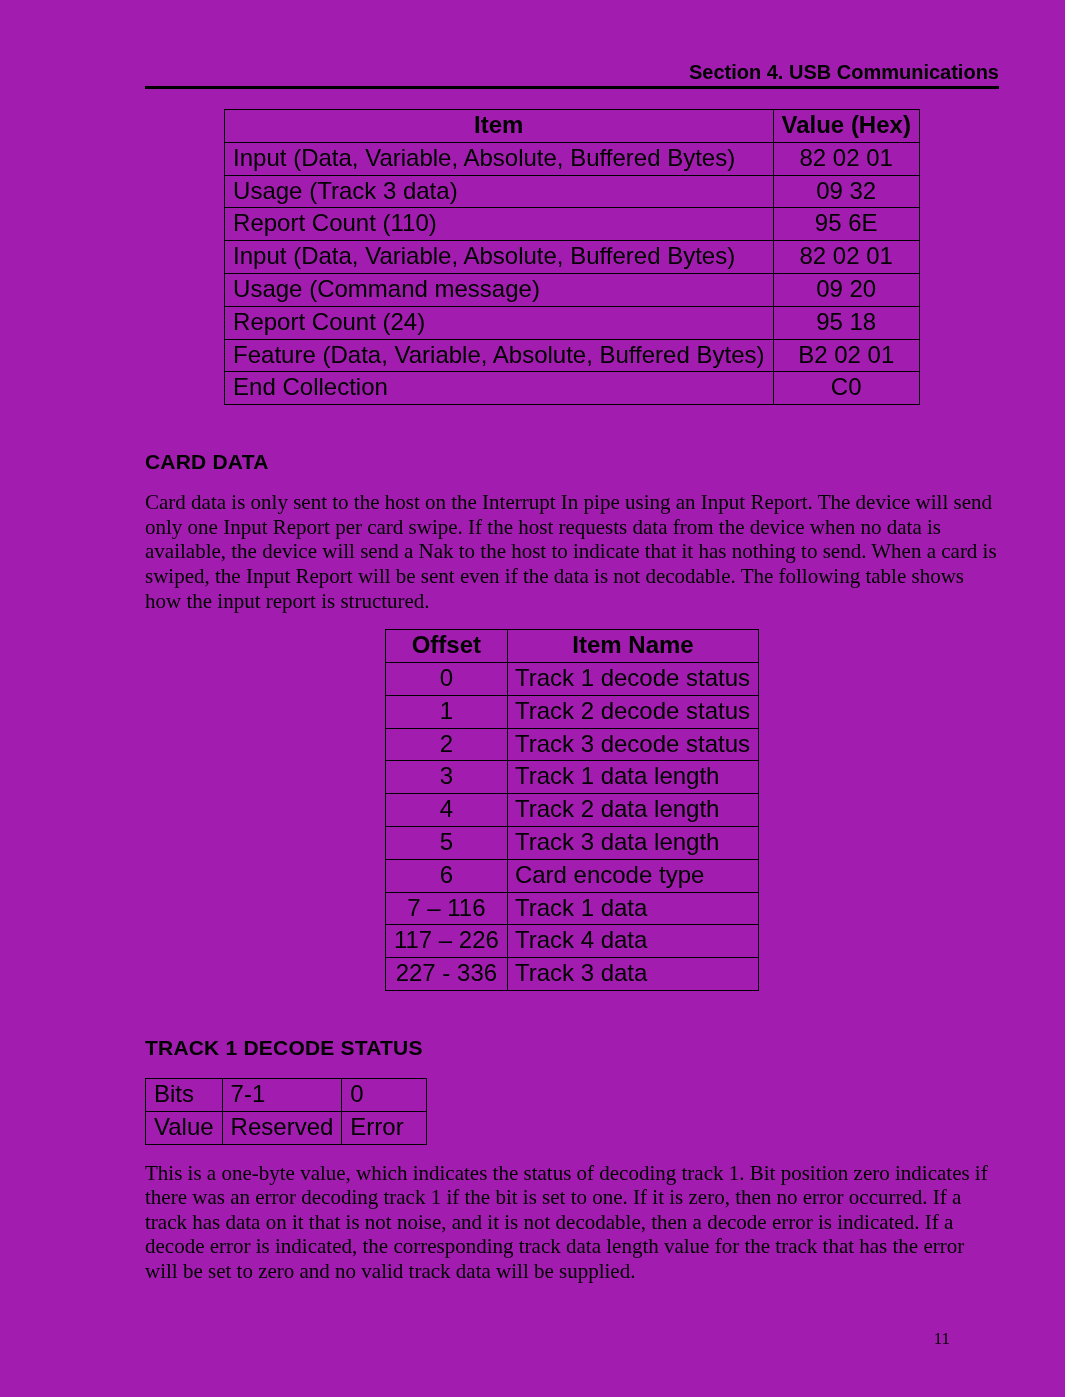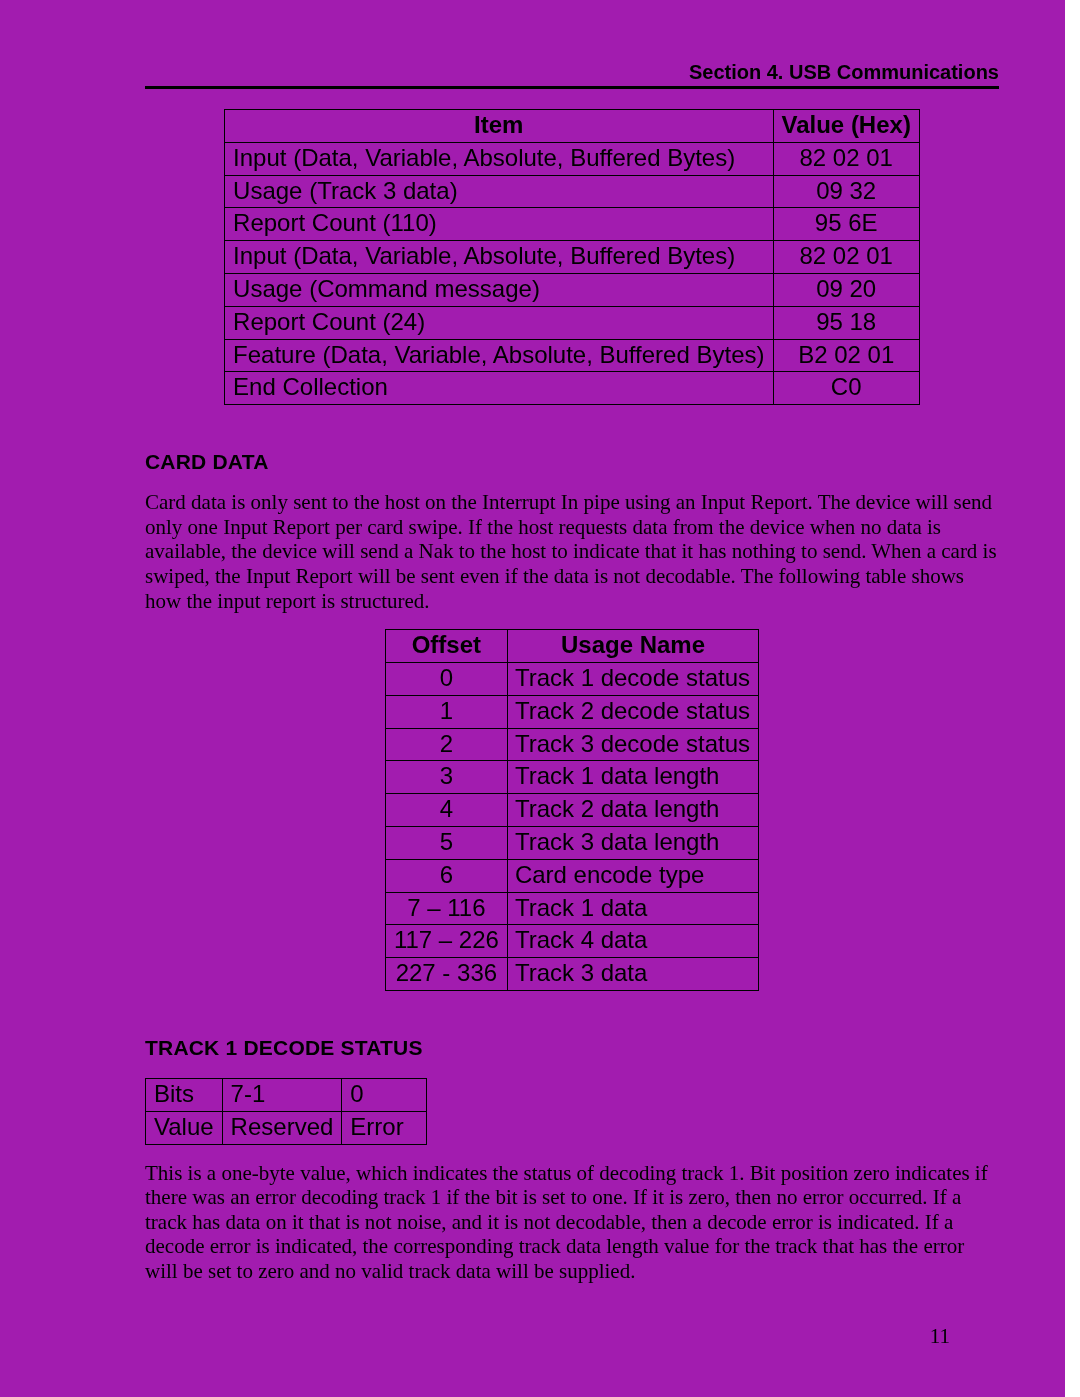--- a/index.html
+++ b/index.html
@@ -64,21 +64,21 @@
   .t3 { margin: 18px 0 16px 0; }
   .t3 td { text-align: left; padding: 1px 8px; }
   .t3 td.c1 { min-width: 54px; }
   .t3 td.c2 { min-width: 94px; }
   .t3 td.c3 { min-width: 68px; }
   .pagenum {
     position: absolute;
     right: 115px;
     bottom: 48px;
     font-family: "Times New Roman", Times, serif;
-    font-size: 21px;
+    font-size: 17px;
     text-align: center;
   }
 </style>
 </head>
 <body>
 
 <div class="page">
 
   <div class="running-head">Section 4.  USB Communications</div>
 
@@ -126,21 +126,21 @@
   </table>
 
   <h2 class="sect">CARD DATA</h2>
 
   <p class="body">Card data is only sent to the host on the Interrupt In pipe using an Input Report.  The device will send only one Input Report per card swipe.  If the host requests data from the device when no data is available, the device will send a Nak to the host to indicate that it has nothing to send.  When a card is swiped, the Input Report will be sent even if the data is not decodable.  The following table shows how the input report is structured.</p>
 
   <table class="data t2">
     <thead>
       <tr>
         <th>Offset</th>
-        <th>Usage Name</th>
+        <th>Item Name</th>
       </tr>
     </thead>
     <tbody>
       <tr>
         <td class="off">0</td>
         <td class="un">Track 1 decode status</td>
       </tr>
       <tr>
         <td class="off">1</td>
         <td class="un">Track 2 decode status</td>

